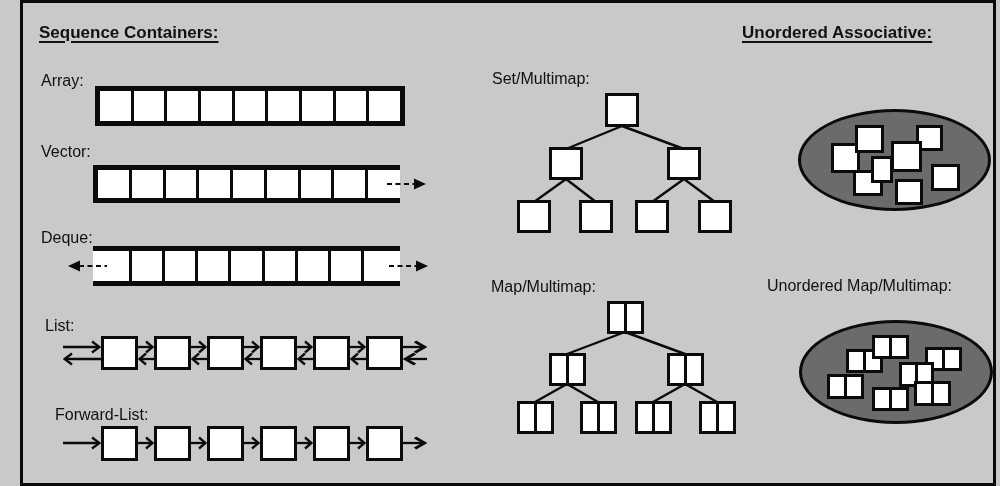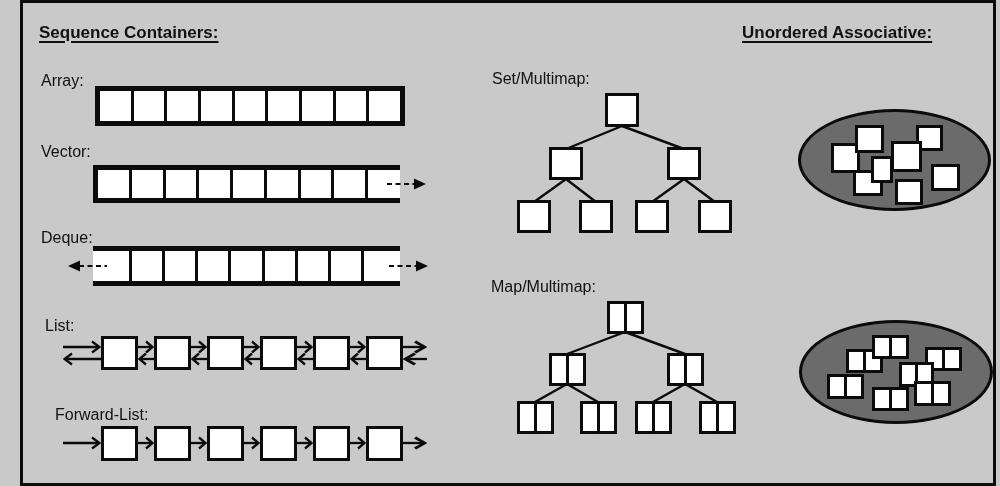--- a/index.html
+++ b/index.html
@@ -312,20 +312,21 @@
     <div class="sbox" style="left:30px; top:31px; width:29px; height:30px;"></div>
     <div class="sbox" style="left:54px; top:13px; width:29px; height:28px;"></div>
     <div class="sbox" style="left:115px; top:13px; width:27px; height:26px;"></div>
     <div class="sbox" style="left:90px; top:29px; width:31px; height:31px;"></div>
     <div class="sbox" style="left:52px; top:58px; width:30px; height:26px;"></div>
     <div class="sbox" style="left:70px; top:44px; width:22px; height:27px;"></div>
     <div class="sbox" style="left:94px; top:67px; width:28px; height:26px;"></div>
     <div class="sbox" style="left:130px; top:52px; width:29px; height:27px;"></div>
   </div>
 
+  <div class="lbl" style="left:744px; top:274px;">Unordered Map/Multimap:</div>
   <div class="ellipse" style="left:776px; top:317px; width:194px; height:104px;">
     <div class="pair" style="left:123px; top:24px; width:37px; height:24px;">
         <span class="pcell"></span>
         <span class="pcell"></span>
       </div>
     <div class="pair" style="left:44px; top:26px; width:37px; height:24px;">
         <span class="pcell"></span>
         <span class="pcell"></span>
       </div>
     <div class="pair" style="left:70px; top:12px; width:37px; height:24px;">

